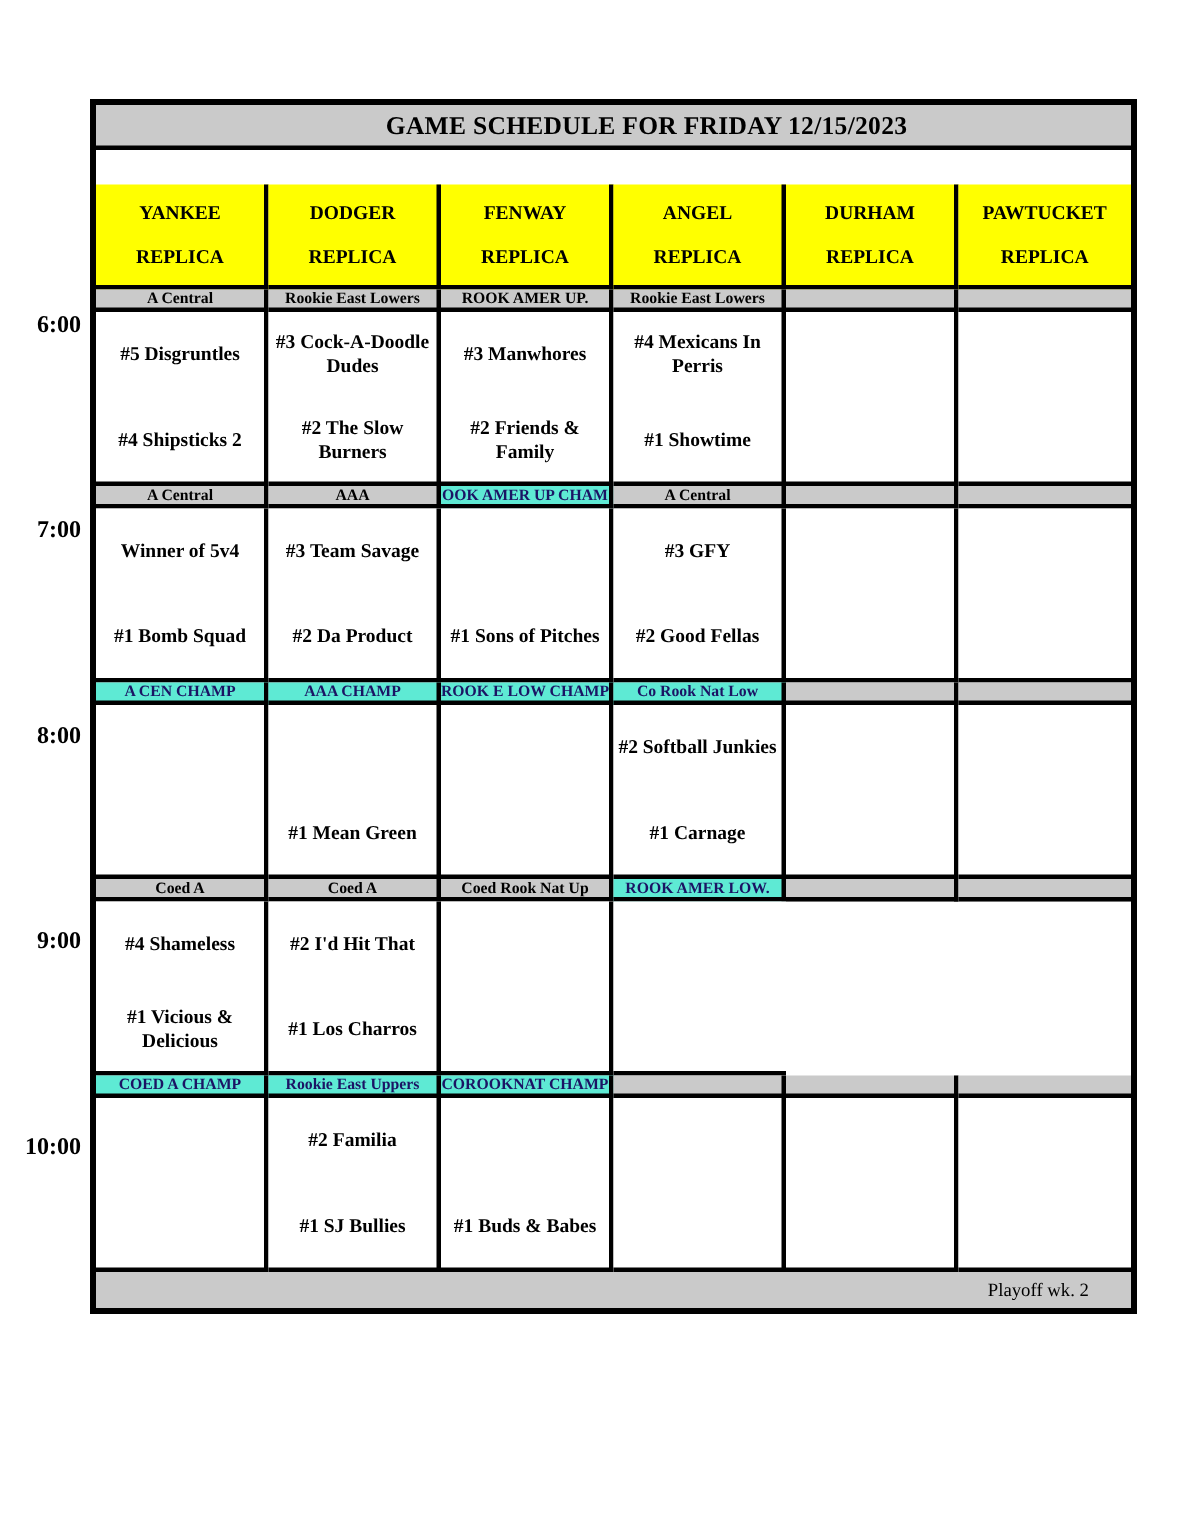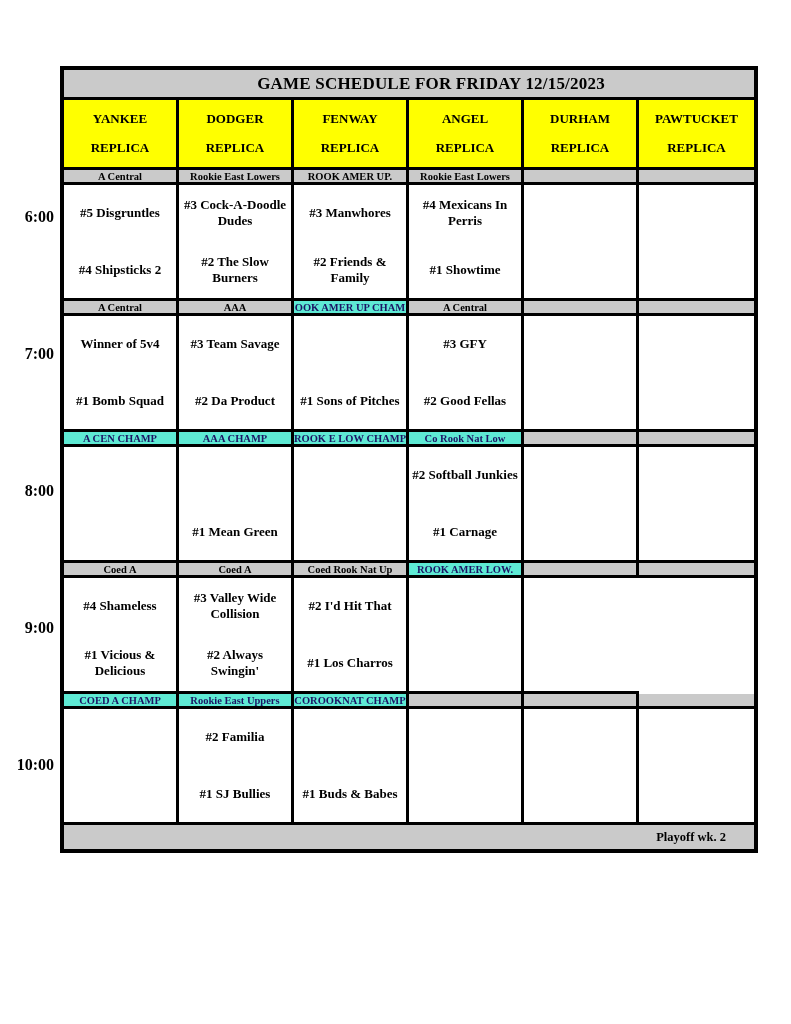--- a/index.html
+++ b/index.html
@@ -32,21 +32,21 @@
   .title-bar {
     background:#CACACA; border-bottom:3px solid #000; height:27px;
     display:flex; align-items:center; justify-content:center;
     font-weight:bold; font-size:17px; letter-spacing:0.2px;padding-left:44px;
   }
 
   
   .field-cell {
     background:#FFFF00; height:70px;
     display:flex; flex-direction:column; align-items:center; justify-content:center;
-    font-weight:bold; font-size:13px; text-align:center; gap:13px;
+    font-weight:bold; font-size:13px; text-align:center; gap:13px;margin-top:23px;
   }
 
   
   .division-cell {
     height:15px; display:flex; align-items:center; justify-content:center;
     font-weight:bold; font-size:10.5px; white-space:nowrap; line-height:15px;
   }
   .division-cell[data-variant="gray"] { background:#CACACA; color:#000;text-align:right; }
   .division-cell[data-variant="cyan"] { background:#5eead4; color:#1B1464; }
 
@@ -55,21 +55,21 @@
   .slot {
     flex:1 1 50%; display:flex; align-items:center; justify-content:center;
     font-weight:bold; font-size:13px; text-align:center; line-height:16px;
     padding:0 3px;
   }
 
   
   .footer-bar {
     background:#CACACA; height:24px; display:flex; align-items:center;
     justify-content:flex-end; padding-right:28px;
-    font-weight:bold; font-size:12.5px; box-sizing:border-box;
+    font-weight:normal; font-size:12.5px; box-sizing:border-box;
   }
 </style>
 </head>
 <body>
 
 <div class="page">
 
   <div class="time-label" style="top:211px">6:00</div>
   <div class="time-label" style="top:348px">7:00</div>
   <div class="time-label" style="top:485px">8:00</div>
@@ -219,24 +219,20 @@
       <div class="cell division-cell" data-variant="cyan">ROOK AMER LOW.</div>
       <div class="cell division-cell" data-variant="gray"></div>
       <div class="cell division-cell" data-variant="gray"></div>
     </div>
     <div class="row">
       <div class="cell game-cell">
         <div class="slot">#4 Shameless</div>
         <div class="slot">#1 Vicious &amp; Delicious</div>
       </div>
       <div class="cell game-cell">
-        <div class="slot">#3 Valley Wide Collision</div>
-        <div class="slot">#2 Always Swingin'</div>
-      </div>
-      <div class="cell game-cell">
         <div class="slot">#2 I'd Hit That</div>
         <div class="slot">#1 Los Charros</div>
       </div>
       <div class="cell game-cell">
         <div class="slot"></div>
         <div class="slot"></div>
       </div>
       <div class="cell game-cell">
         <div class="slot"></div>
         <div class="slot"></div>

